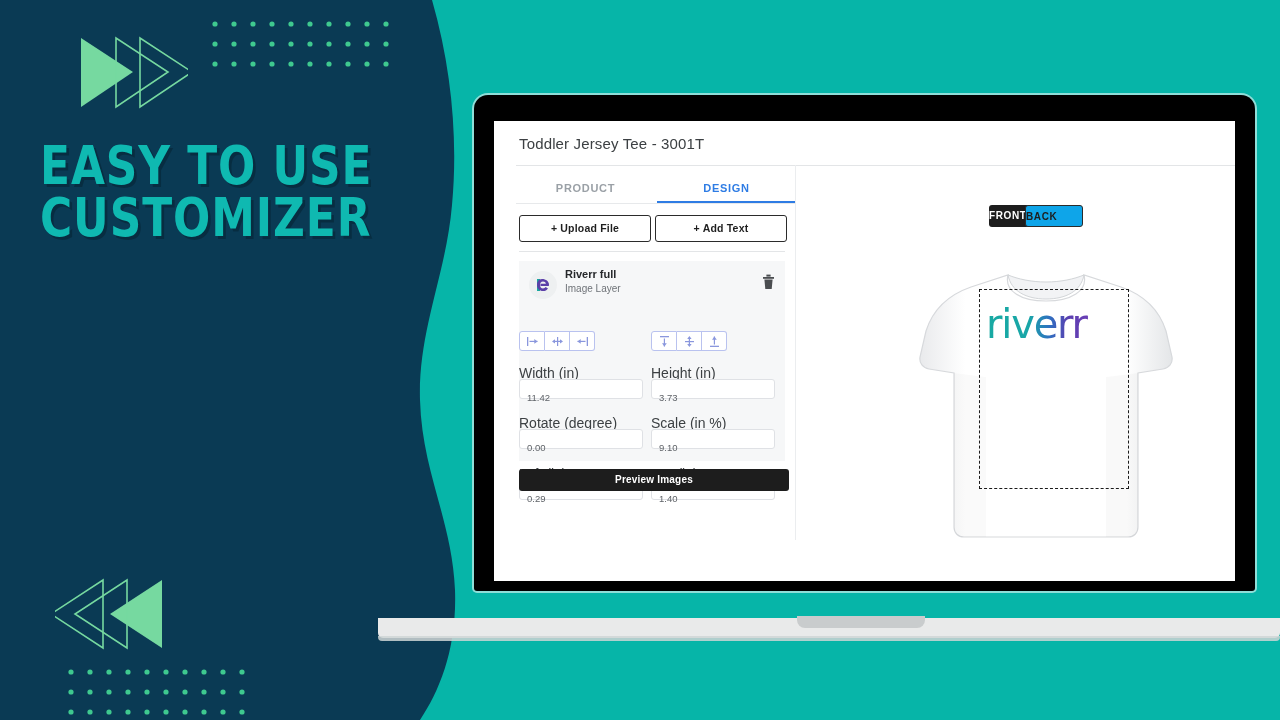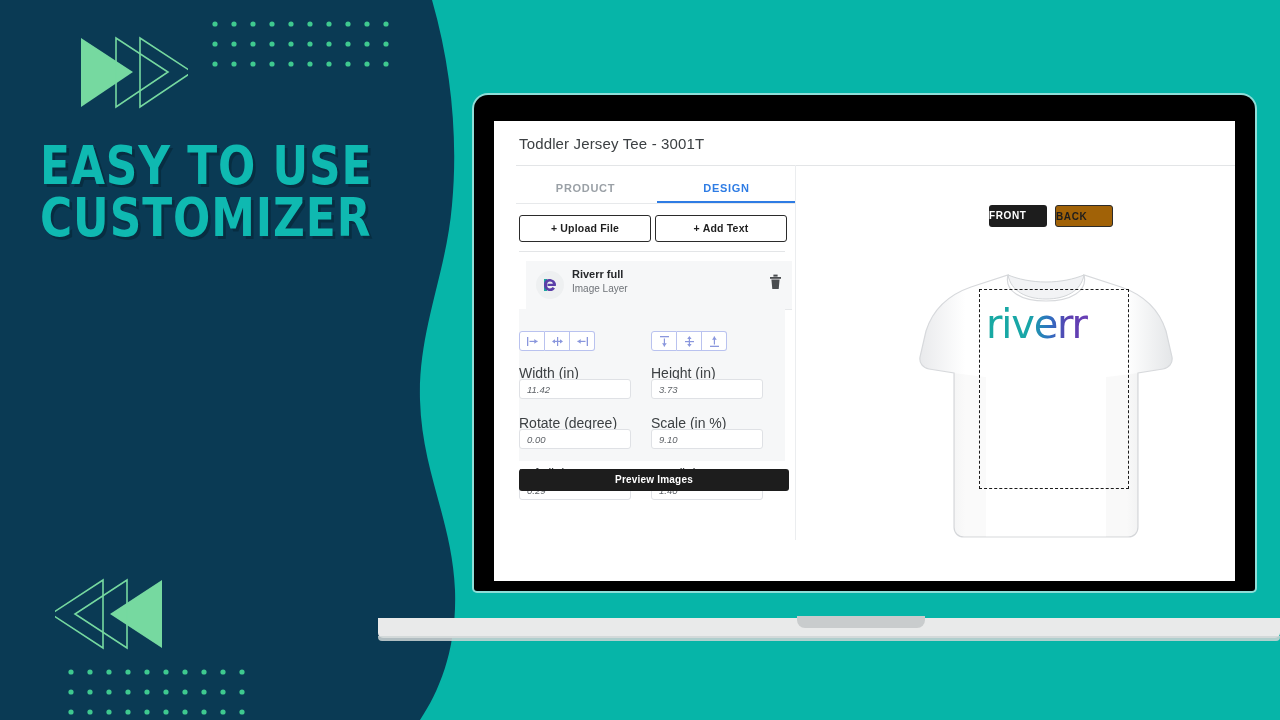--- a/index.html
+++ b/index.html
@@ -77,21 +77,21 @@
   .act-btn{
     position:absolute;top:94px;height:25px;line-height:25px;text-align:center;
     border:1.5px solid #2b2b2b;border-radius:3px;background:#fff;
     font-size:10.5px;font-weight:bold;color:#1f1f1f;cursor:pointer;letter-spacing:.2px;
   }
   #btn-upload{left:13px;width:130px;}
   #btn-addtext{left:149px;width:130px;}
   #panel-rule{position:absolute;left:13px;top:130px;width:266px;height:1px;background:#e3e5e7;}
   
   #layer-card{
-    position:absolute;left:20px;top:140px;width:266px;height:48px;
+    position:absolute;left:13px;top:140px;width:266px;height:48px;
     background:#f6f7f8;border-bottom:1px solid #e6e8ea;
   }
   #layer-thumb{position:absolute;left:10px;top:10px;width:28px;height:28px;border-radius:50%;
     background:#f2f3f4;overflow:hidden;}
   #layer-name{position:absolute;left:46px;top:7px;font-size:11px;font-weight:bold;color:#26282b;}
   #layer-type{position:absolute;left:46px;top:22px;font-size:10px;color:#6f7378;}
   #layer-delete{position:absolute;right:10px;top:13px;width:13px;height:16px;cursor:pointer;}
   
   #props{position:absolute;left:13px;top:188px;width:266px;height:152px;background:#f6f7f8;}
   #align-label{position:absolute;left:13px;top:212px;font-size:10.5px;color:#3c4043;}
@@ -100,37 +100,37 @@
   #align-v{left:145px;}
   .align-btn{
     width:24px;height:18px;border:1px solid #b9c2ef;background:#fff;
     display:flex;align-items:center;justify-content:center;cursor:pointer;
   }
   .align-btn+.align-btn{border-left:none;}
   .align-group .align-btn:first-child{border-radius:3px 0 0 3px;}
   .align-group .align-btn:last-child{border-radius:0 3px 3px 0;}
   .fld-label{position:absolute;font-size:14px;color:#3c4043;}
   .fld-input{
-    position:absolute;width:112px;height:20px;line-height:20px;
+    position:absolute;width:124px;height:20px;line-height:20px;
     background:#fff;border:1px solid #dfe1e5;border-radius:3px;
-    font-size:9.5px;color:#5f6368;padding:0 7px;box-sizing:border-box;cursor:text;font-style:italic;
+    font-size:9.5px;color:#5f6368;padding:8px 7px;box-sizing:border-box;cursor:text;
   }
   #preview-btn{
     position:absolute;left:13px;top:348px;width:270px;height:22px;line-height:22px;
     background:#1d1d1d;border-radius:3px;text-align:center;color:#fff;
     font-size:10px;font-weight:bold;letter-spacing:.2px;cursor:pointer;
   }
   
   #side-rule{position:absolute;left:289px;top:44px;width:1px;height:375px;background:#ebedef;}
   .fb-btn{
     position:absolute;top:84px;height:22px;line-height:22px;width:58px;text-align:left;
     font-size:10px;font-weight:bold;letter-spacing:.6px;border-radius:3px;cursor:pointer;
   }
   #btn-front{left:483px;background:#1d1d1d;color:#fff;}
-  #btn-back{left:549px;background:#a16207;color:#1d1d1d;border:1.5px solid #2b2b2b;box-sizing:border-box;}
+  #btn-back{left:519px;background:#0ea5e9;color:#1d1d1d;border:1.5px solid #2b2b2b;box-sizing:border-box;}
   #tee-wrap{position:absolute;left:410px;top:140px;width:260px;height:290px;}
   #print-area{
     position:absolute;left:63px;top:28px;width:148px;height:198px;
     border:1.5px dashed #1a1a1a;
   }
   #logo-riverr{position:absolute;left:70px;top:45px;width:136px;}
   
 </style>
 </head>
 <body>

